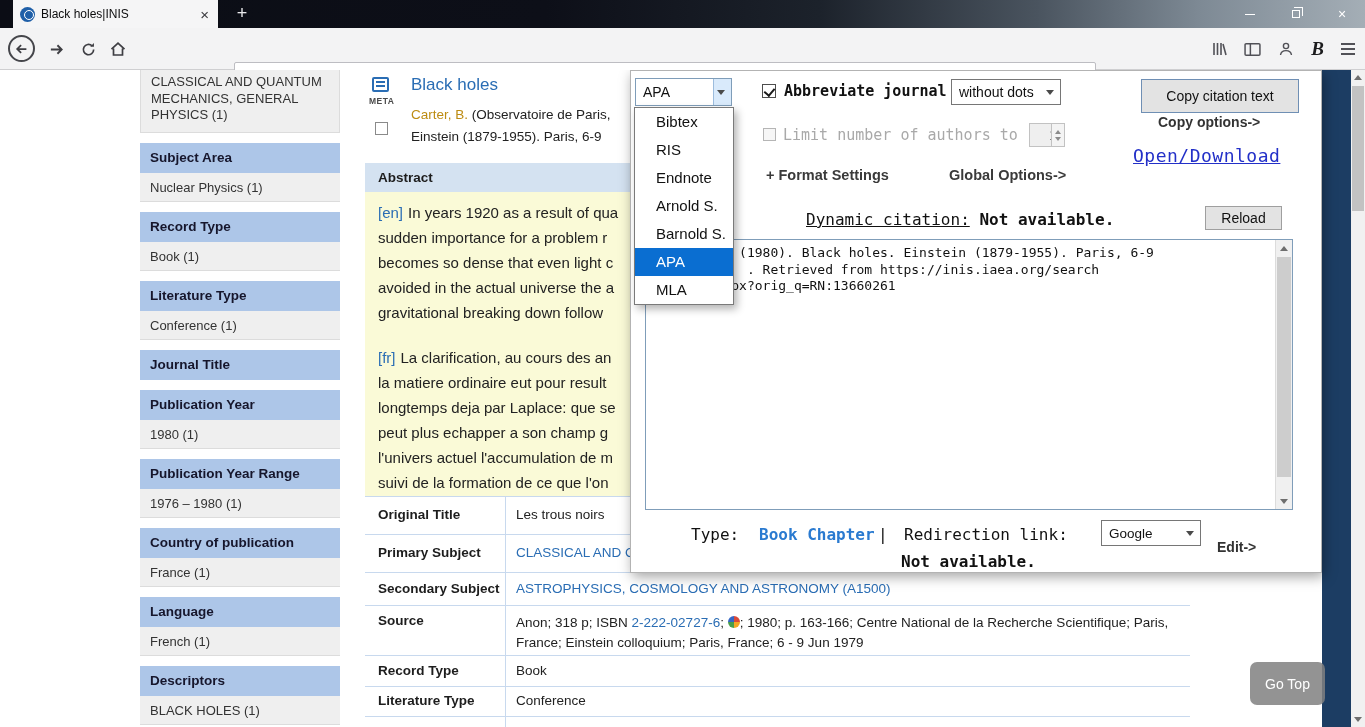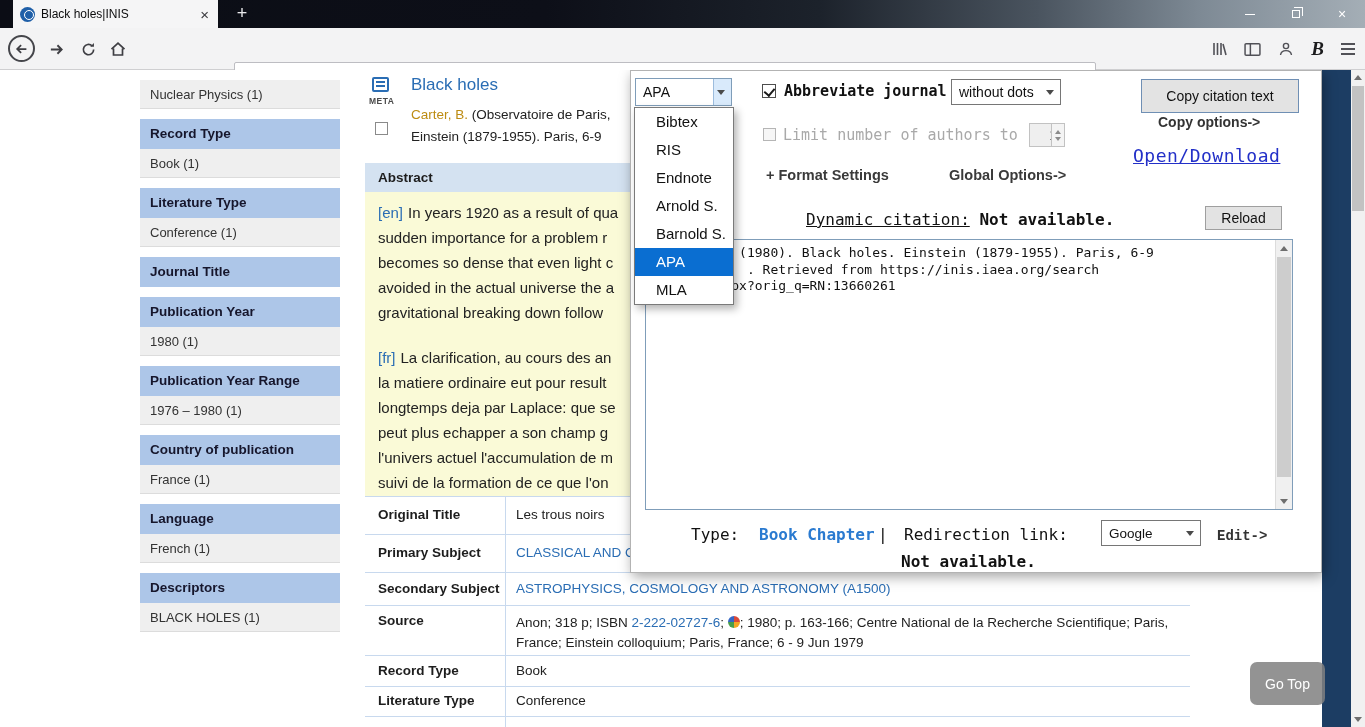--- a/index.html
+++ b/index.html
@@ -256,22 +256,24 @@
           <span></span>
           <span></span>
           <span></span>
         </span>
     </div>
   </div>
 
   <div class="content">
 
     <div class="sidebar">
-
-      <div class="facet">
+      <div class="facet-partial">CLASSICAL AND QUANTUM MECHANICS, GENERAL PHYSICS (1)</div>
+
+      <div class="facet">
+          <div class="facet-header">Subject Area</div>
         <div class="facet-value">Nuclear Physics (1)</div>
         </div>
       <div class="facet">
           <div class="facet-header">Record Type</div>
         <div class="facet-value">Book (1)</div>
         </div>
       <div class="facet">
           <div class="facet-header">Literature Type</div>
         <div class="facet-value">Conference (1)</div>
         </div>
@@ -443,19 +445,19 @@
       <div class="type-row mono">
         <span class="t-label">Type:</span>
         <span class="t-value">Book Chapter</span>
         <span class="t-pipe">|</span>
         <span class="t-redir">Redirection link:</span>
       </div>
       <div class="sel sel-google">
         <span>Google</span>
         <span class="caret"></span>
       </div>
-      <div class="t-edit" style="position:absolute; top:457px;font-family:Liberation Mono, monospace;">Edit-&gt;</div>
+      <div class="t-edit" style="position:absolute; top:468px;">Edit-&gt;</div>
 
       <div class="not-avail mono">Not available.</div>
     </div>
 
   </div>
 </div>
 
 </body></html>

